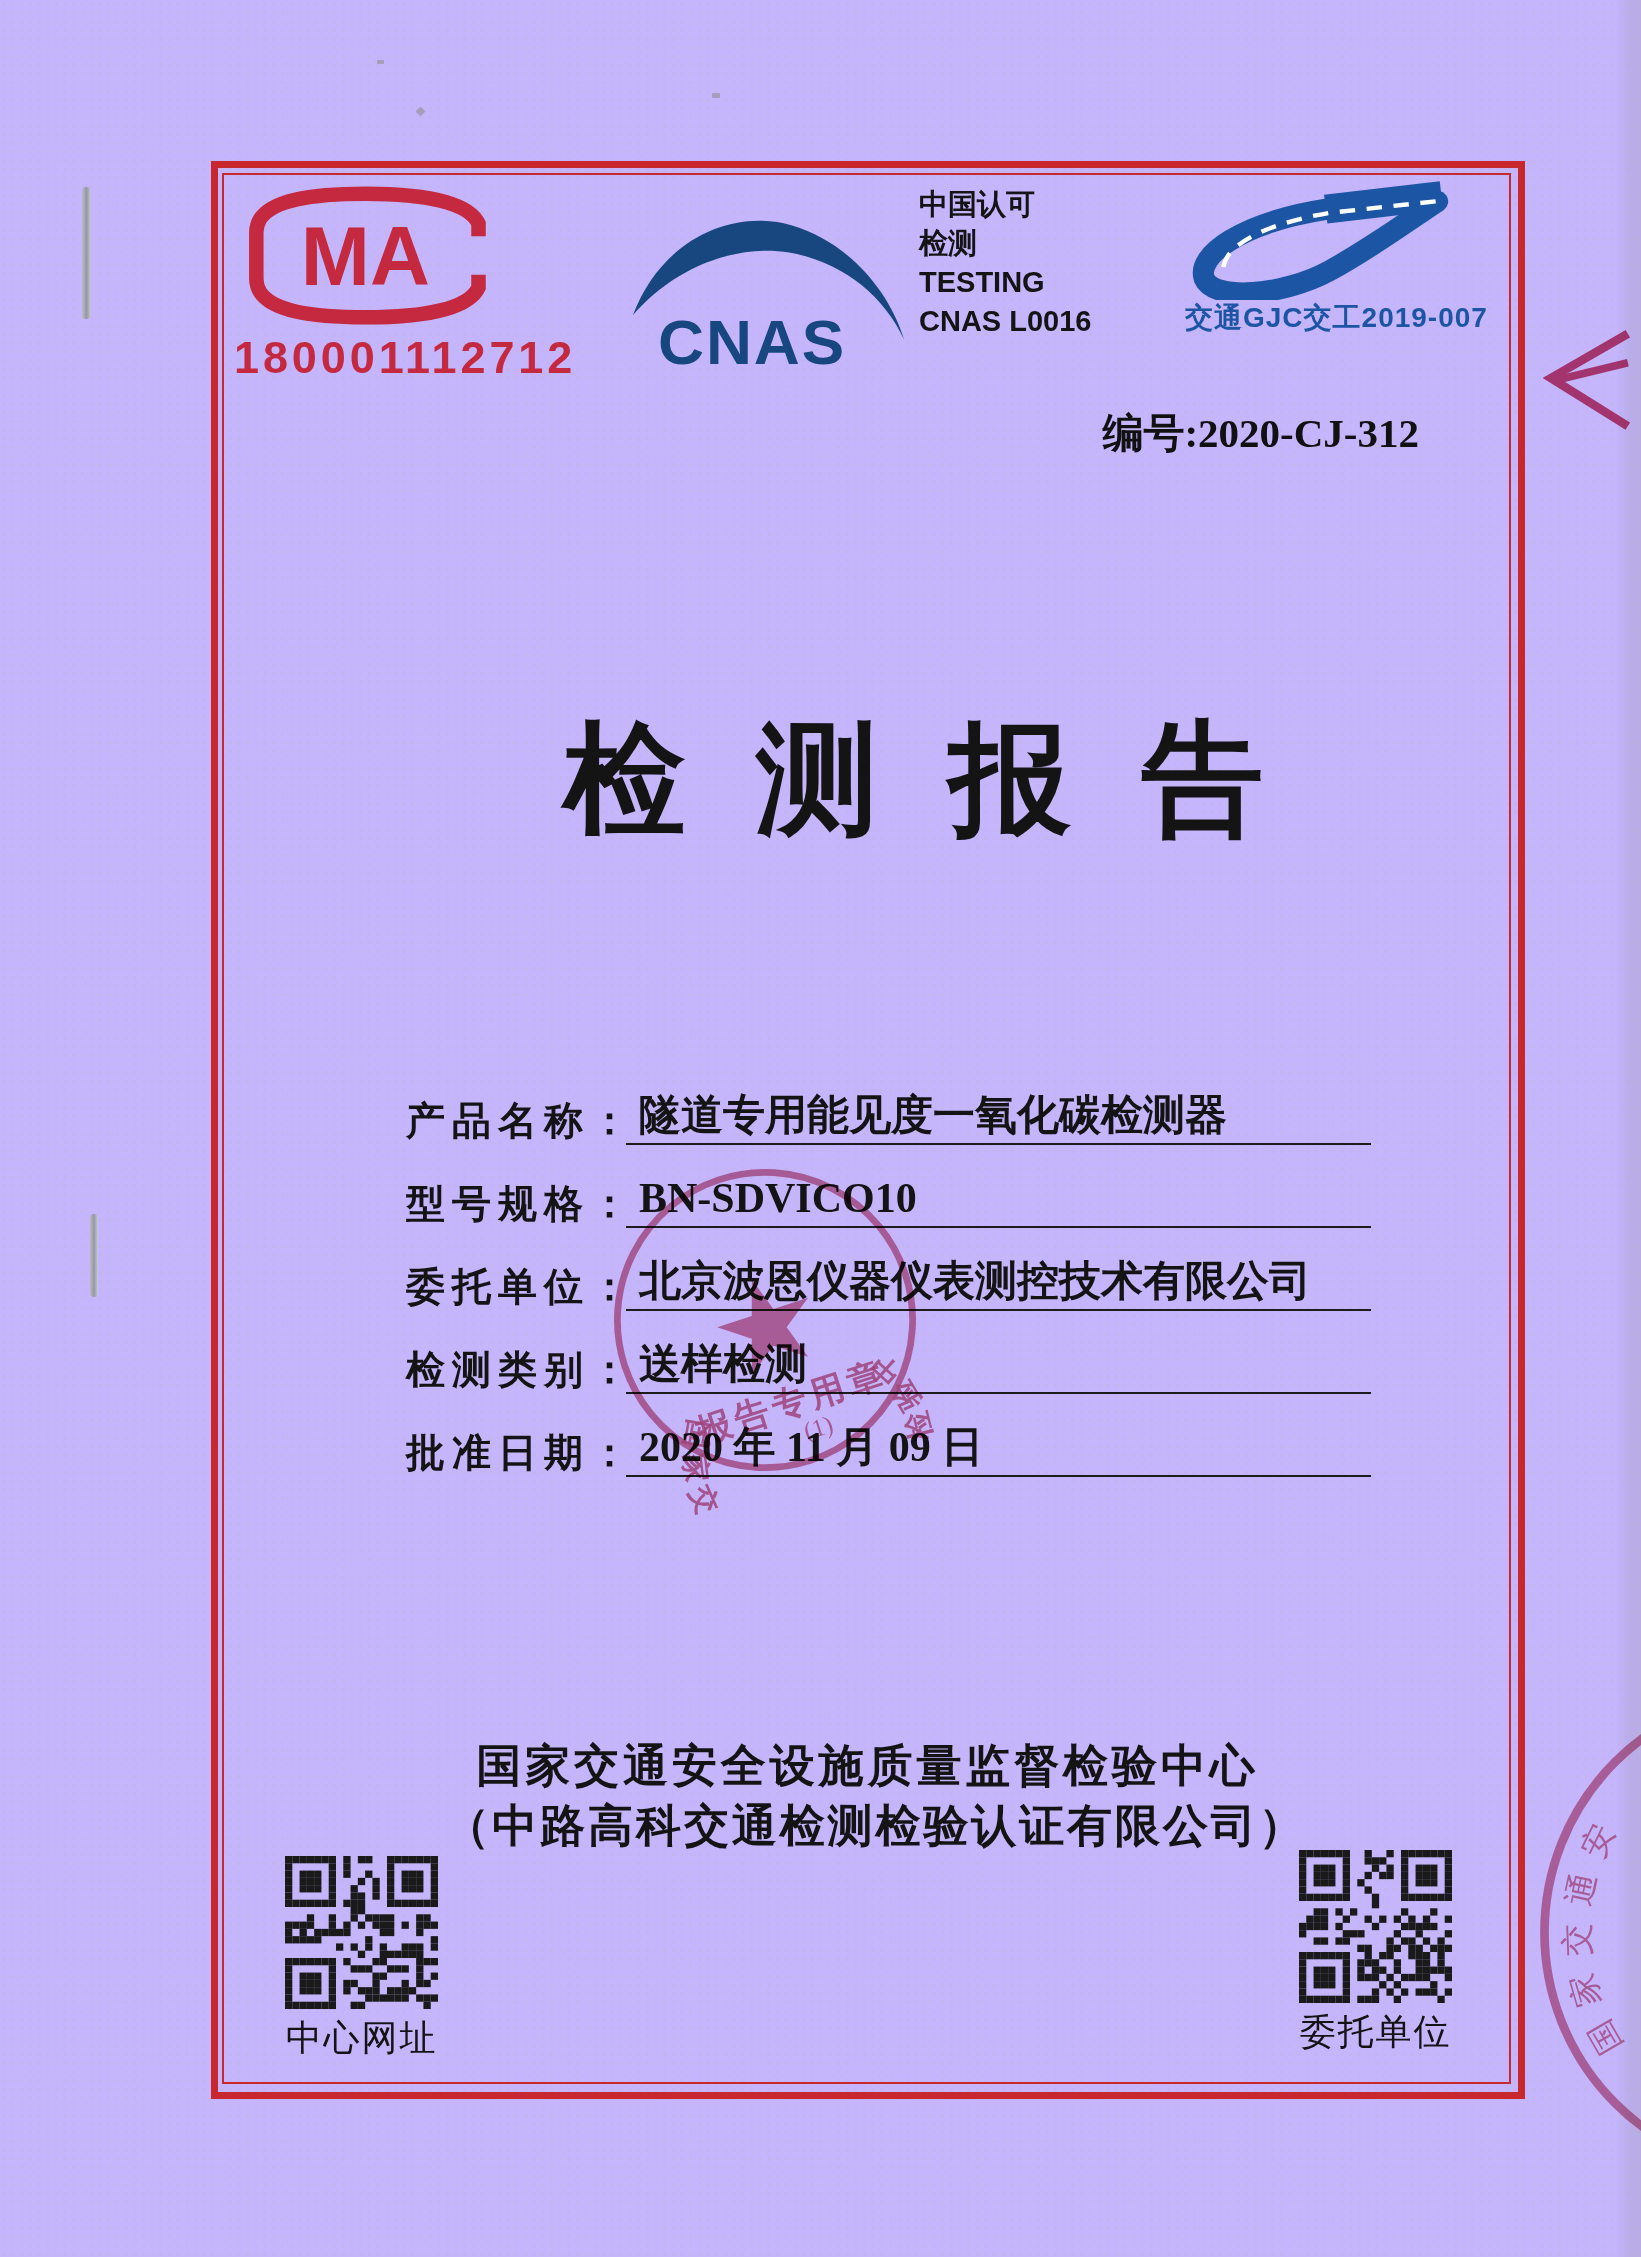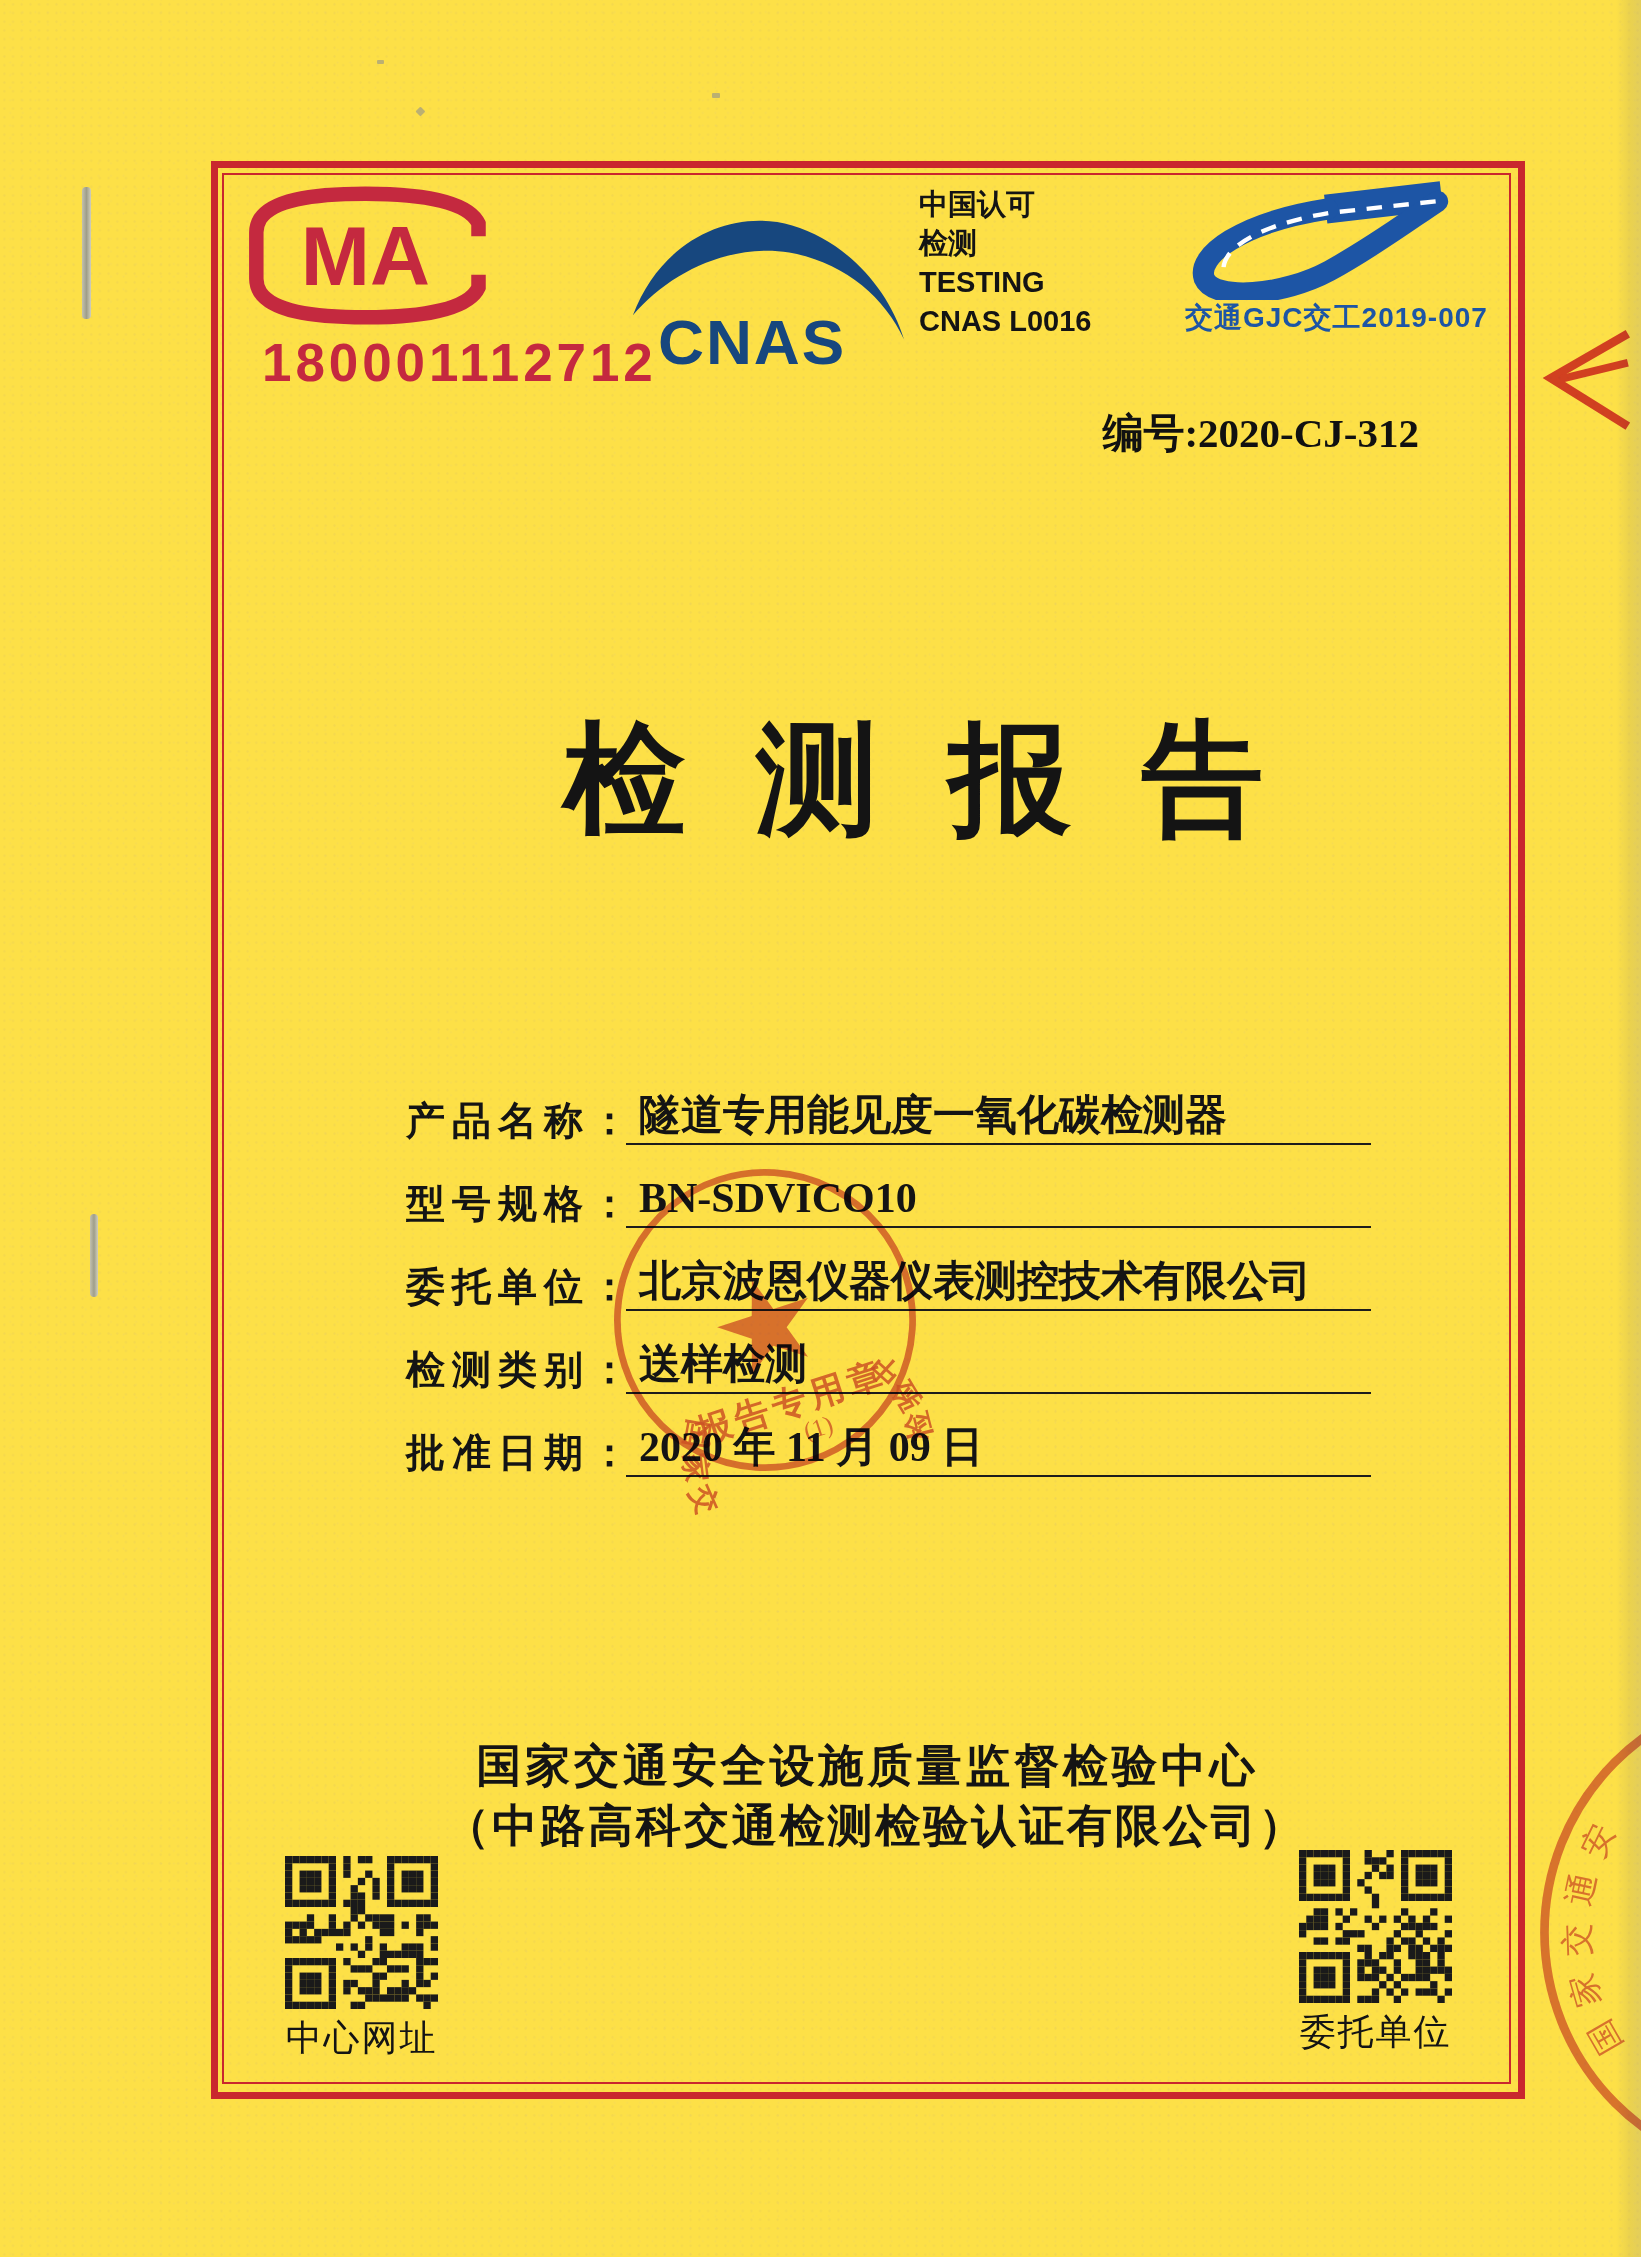--- a/index.html
+++ b/index.html
@@ -3,21 +3,21 @@
 <meta charset="utf-8">
 <style>
   html,body{margin:0;padding:0;}
   body{
     width:1641px;height:2257px;
     background:#f4f3ef;
     font-family:"Liberation Serif","DejaVu Serif",serif;
   }
   .page{
     position:relative;width:1641px;height:2257px;overflow:hidden;
-    background:#fde047;
+    background:#c4b5fd;
   }
   
   .page::before{
     content:"";position:absolute;inset:0;pointer-events:none;z-index:1;
     background-image:radial-gradient(rgba(198,172,110,0.13) 1.2px, transparent 1.4px),
                      radial-gradient(rgba(210,190,140,0.10) 1.1px, transparent 1.3px);
     background-size:8.7px 8.7px,12.6px 12.6px;
     background-position:0 0,3.9px 5.8px;
   }
   .abs{position:absolute;}
@@ -26,21 +26,21 @@
   .staple.m1{left:82px;top:187px;width:8.7px;height:132px;}
   .staple.m2{left:90px;top:1214px;width:7.7px;height:83px;}
   .scan-edge{position:absolute;right:0;top:0;width:25px;height:2257px;z-index:2;opacity:.55;
     background:linear-gradient(90deg,rgba(0,0,0,0),rgba(120,120,120,.25) 55%,rgba(150,150,150,.45));}
   .speck{position:absolute;background:#8f8f8f;opacity:.6;z-index:2;border-radius:1px;}
   
   .border-outer{position:absolute;left:211px;top:161px;width:1300px;height:1924px;border:7.7px solid #c9272e;z-index:3;}
   .border-inner{position:absolute;left:222px;top:173px;width:1285px;height:1907px;border:2.9px solid #c9272e;z-index:3;}
   
   .cma-num{position:absolute;left:234px;top:332px;font-family:"Liberation Sans","DejaVu Sans",sans-serif;
-    font-weight:700;font-size:53px;letter-spacing:3.9px;color:#c4293f;z-index:4;margin-left:28px;}
+    font-weight:700;font-size:45px;letter-spacing:3.9px;color:#c4293f;z-index:4;}
   .cnas-lines{position:absolute;left:919px;top:185px;z-index:4;
     font-family:"Liberation Sans","DejaVu Sans",sans-serif;color:#141414;}
   .cnas-lines div{font-size:29px;line-height:39px;font-weight:700;}
   .road-code{position:absolute;left:1185px;top:299px;z-index:4;color:#1d55a5;
     font-family:"Liberation Sans","DejaVu Sans",sans-serif;font-weight:700;font-size:28px;letter-spacing:1px;}
   .report-no{position:absolute;left:985px;top:406px;width:434px;text-align:right;z-index:4;
     font-weight:700;font-size:41px;color:#111;}
   
   .title{position:absolute;left:222px;top:713px;width:1291px;text-align:center;z-index:4;
     font-size:122px;font-weight:700;color:#141414;letter-spacing:0.58em;text-indent:0.58em;line-height:1.1;margin-left:46px;}

